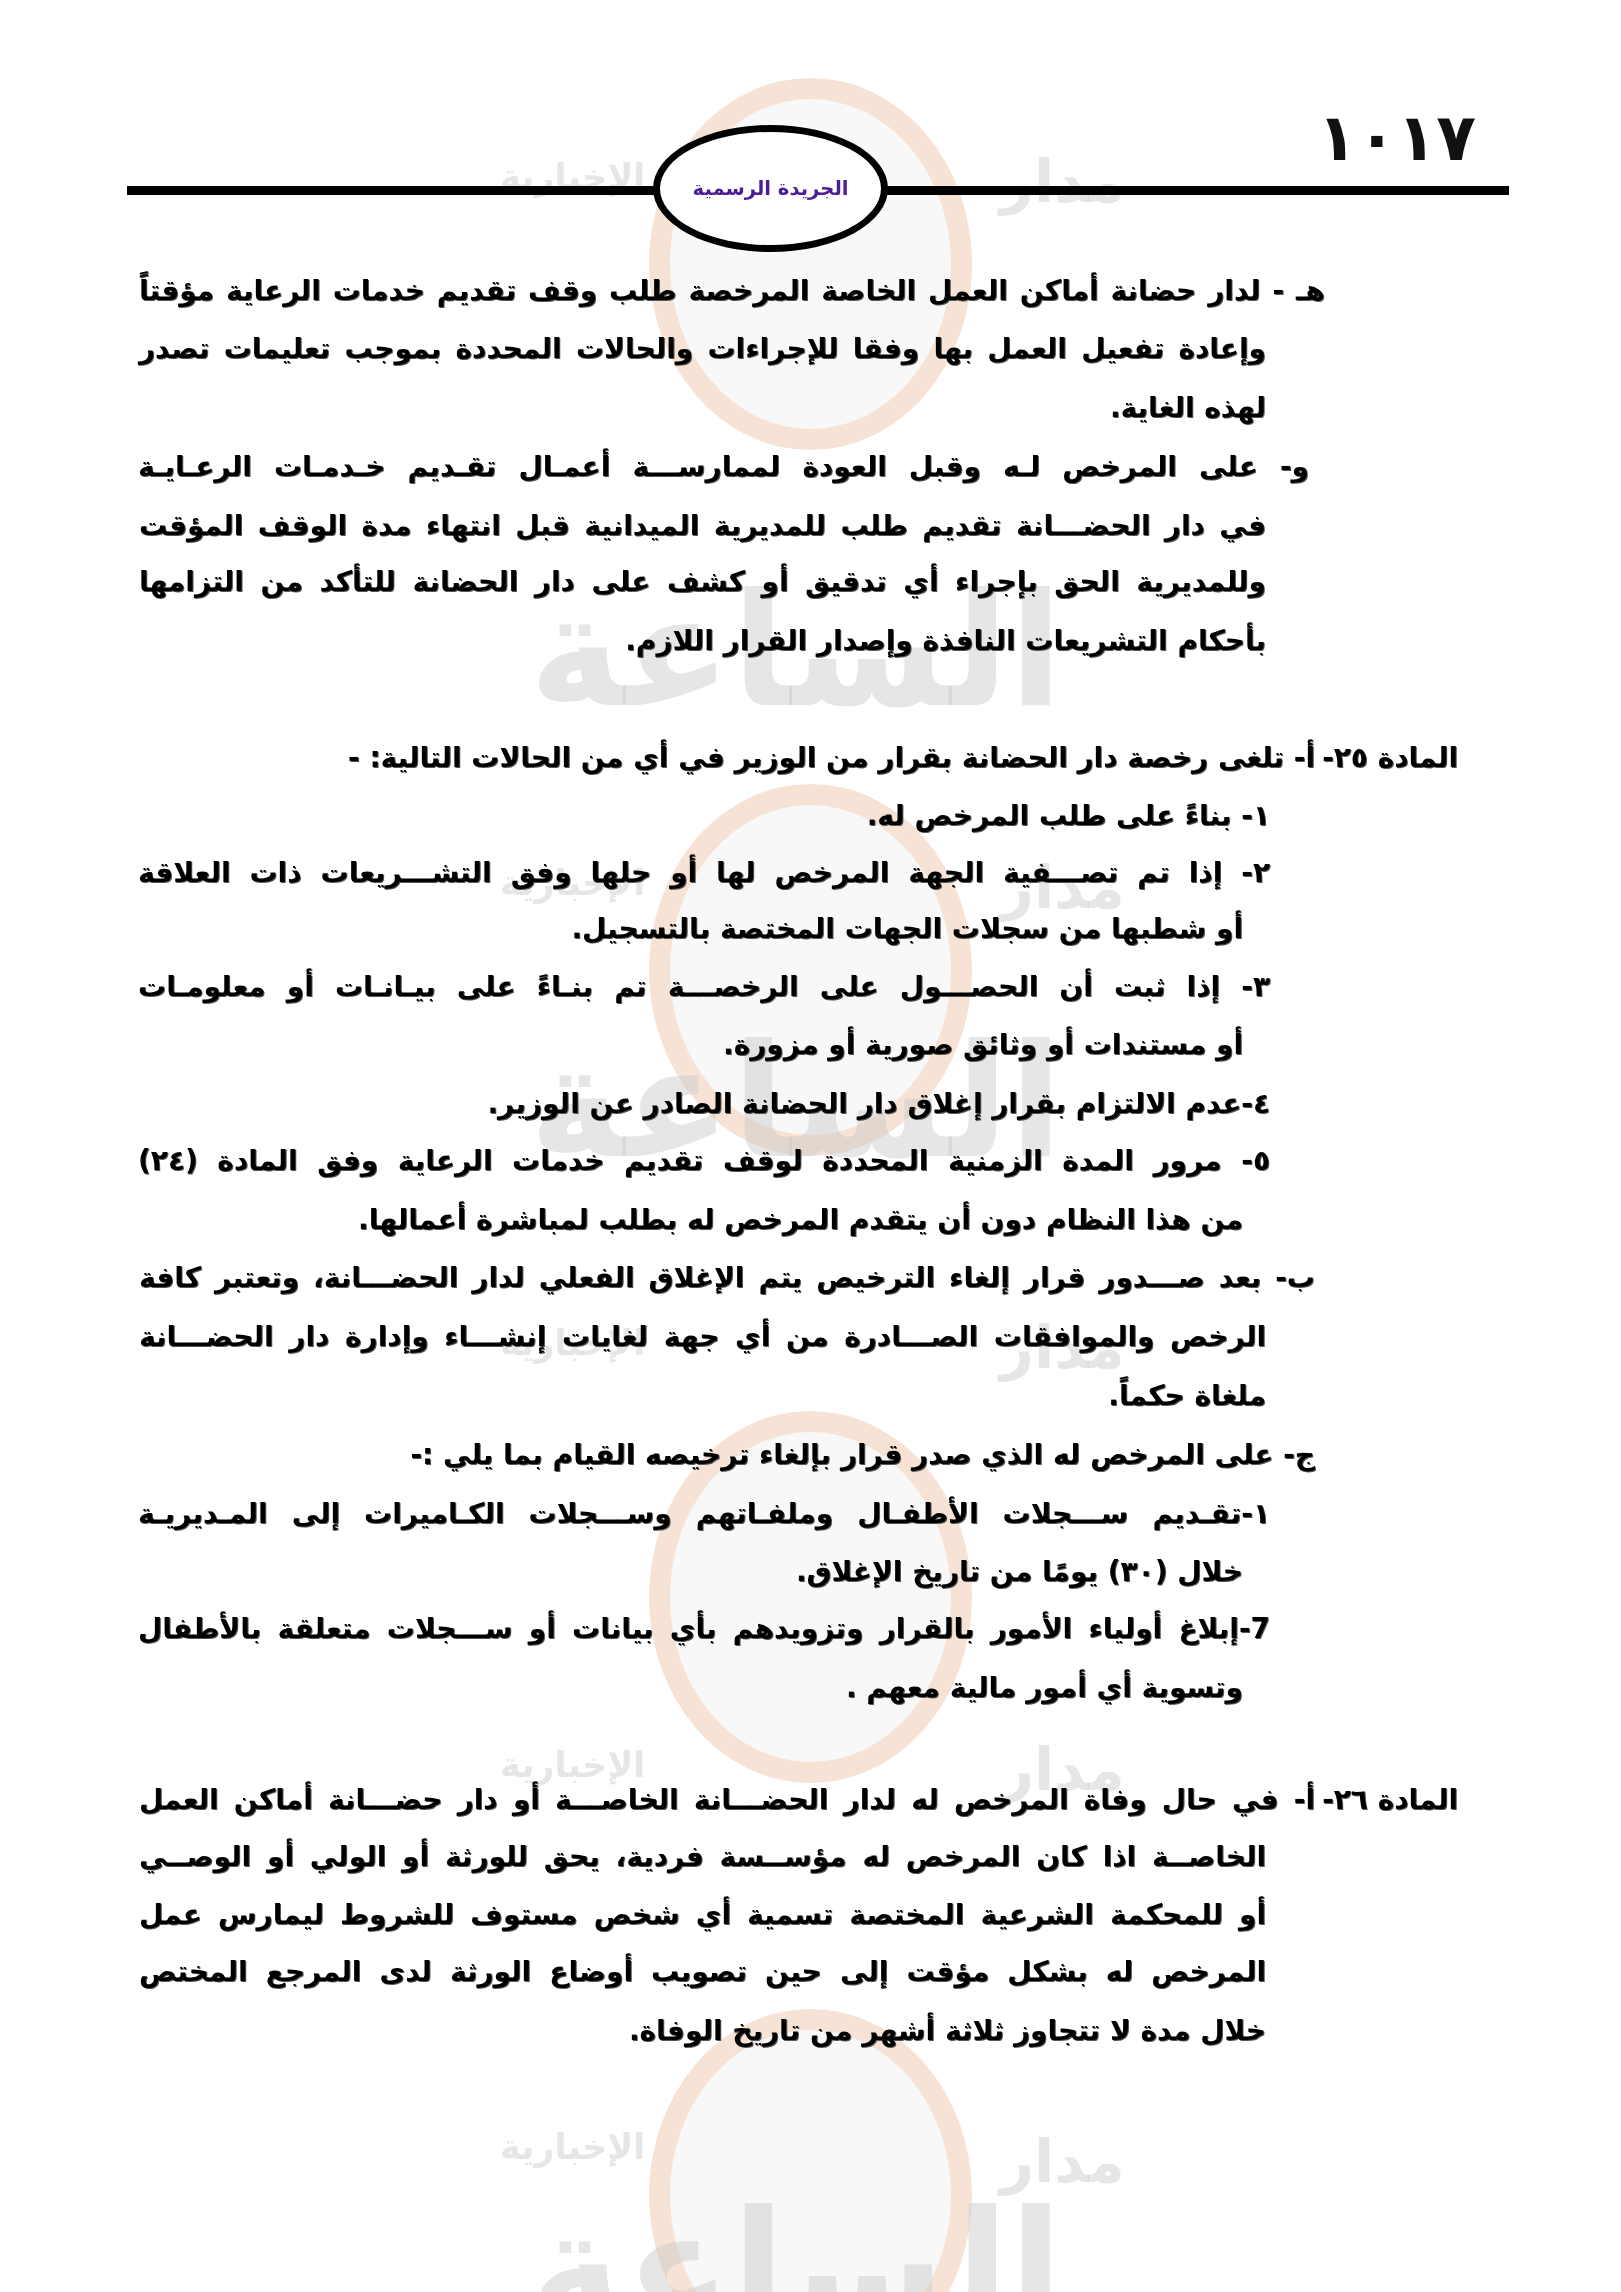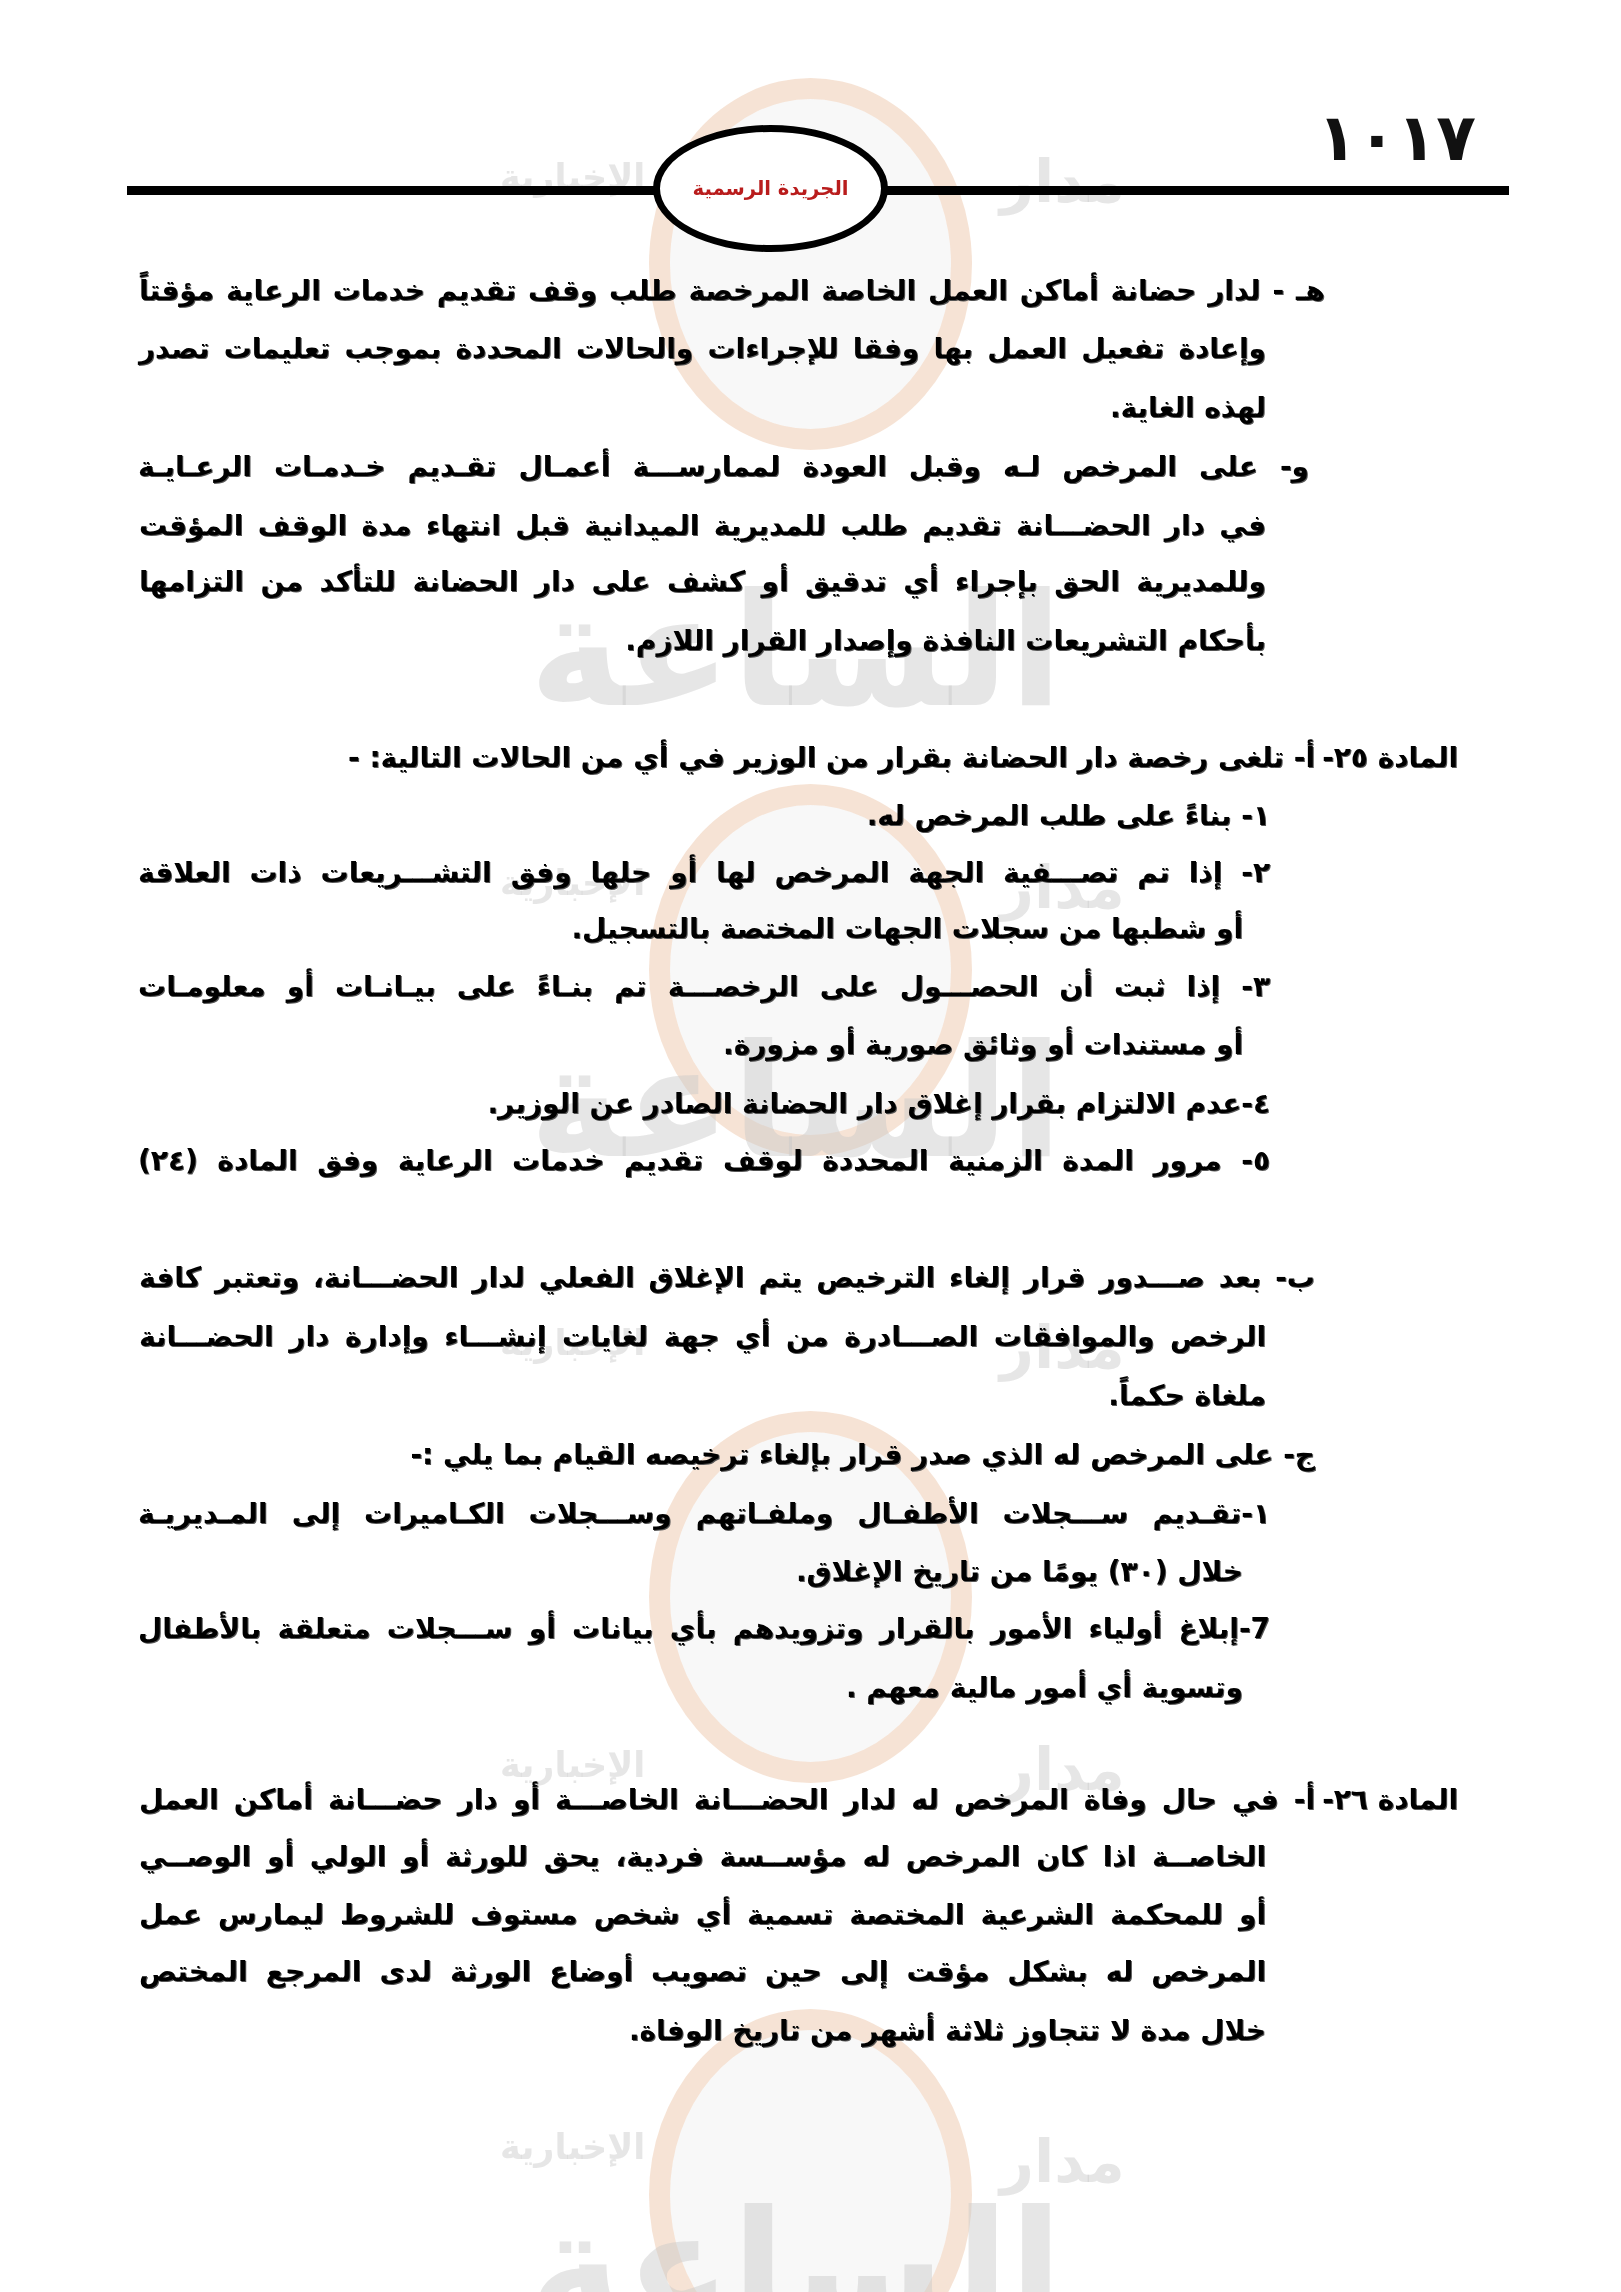--- a/index.html
+++ b/index.html
@@ -17,21 +17,21 @@
   
   .page-number { position: absolute; right: 145px; top: 100px; font-size: 65px;
     font-weight: bold; font-family: "DejaVu Sans", sans-serif; color: #111;
     direction: rtl; letter-spacing: 5.9px; }
   .header-rule { position: absolute; left: 127px; top: 186px; width: 1382px;
     height: 8.8px; background: #000; }
   .header-oval { position: absolute; left: 653px; top: 125px; width: 235px; height: 127px;
     border: 7.8px solid #000; border-radius: 50%; background: #fff; box-sizing: border-box;
     display: flex; align-items: center; justify-content: center; }
   .header-oval span { font-family: "DejaVu Sans", sans-serif; font-weight: bold;
-    font-size: 19.6px; color: #b91c1c; direction: rtl; }
+    font-size: 19.6px; color: #4c1d95; direction: rtl; }
 
   
   .line { position: absolute; direction: rtl; font-family: "DejaVu Sans", sans-serif;
     font-weight: bold; font-size: 28px; color: #000; white-space: nowrap;
     text-shadow: 1px 1px 0 #555; line-height: 1; }
   .just { text-align: justify; text-align-last: justify; }
 </style>
 </head>
 <body>
 
@@ -82,20 +82,21 @@
 
   <div class="line just" style="right:351px; width:1132px; top:859px;">٢- إذا تم تصـــفية الجهة المرخص لها أو حلها وفق التشـــريعات ذات العلاقة</div>
   <div class="line" style="right:378px; top:915px;">أو شطبها من سجلات الجهات المختصة بالتسجيل.</div>
 
   <div class="line just" style="right:351px; width:1132px; top:973px;">٣- إذا ثبت أن الحصـــول على الرخصـــة تم بنـاءً على بيـانـات أو معلومـات</div>
   <div class="line" style="right:378px; top:1031px;">أو مستندات أو وثائق صورية أو مزورة.</div>
 
   <div class="line" style="right:351px; top:1090px;">٤-عدم الالتزام بقرار إغلاق دار الحضانة الصادر عن الوزير.</div>
 
   <div class="line just" style="right:351px; width:1132px; top:1147px;">٥- مرور المدة الزمنية المحددة لوقف تقديم خدمات الرعاية وفق المادة (٢٤)</div>
+  <div class="line" style="right:378px; top:1206px;">من هذا النظام دون أن يتقدم المرخص له بطلب لمباشرة أعمالها.</div>
 
   <div class="line just" style="right:306px; width:1176px; top:1264px;">ب- بعد صـــدور قرار إلغاء الترخيص يتم الإغلاق الفعلي لدار الحضـــانة، وتعتبر كافة</div>
   <div class="line just" style="right:355px; width:1127px; top:1323px;">الرخص والموافقات الصـــادرة من أي جهة لغايات إنشـــاء وإدارة دار الحضـــانة</div>
   <div class="line" style="right:355px; top:1382px;">ملغاة حكماً.</div>
 
   <div class="line" style="right:306px; top:1441px;margin-left:26px;">ج- على المرخص له الذي صدر قرار بإلغاء ترخيصه القيام بما يلي :-</div>
 
   <div class="line just" style="right:351px; width:1132px; top:1500px;">١-تقـديم ســـجلات الأطفـال وملفـاتهم وســـجلات الكـاميرات إلى المـديريـة</div>
   <div class="line" style="right:378px; top:1558px;">خلال (٣٠) يومًا من تاريخ الإغلاق.</div>
 

